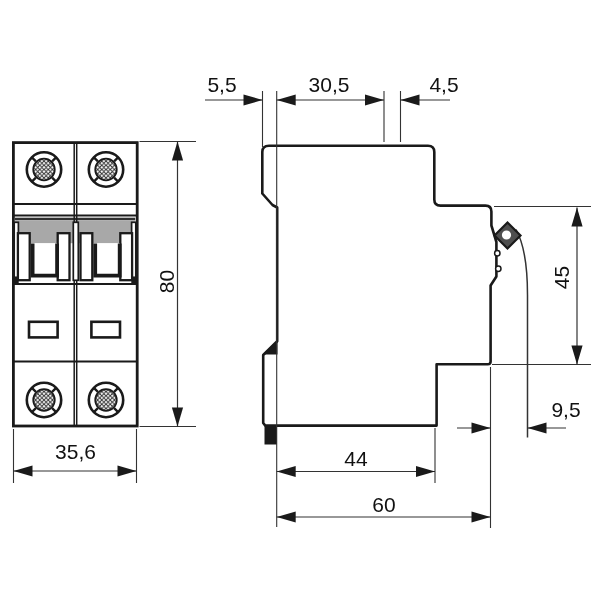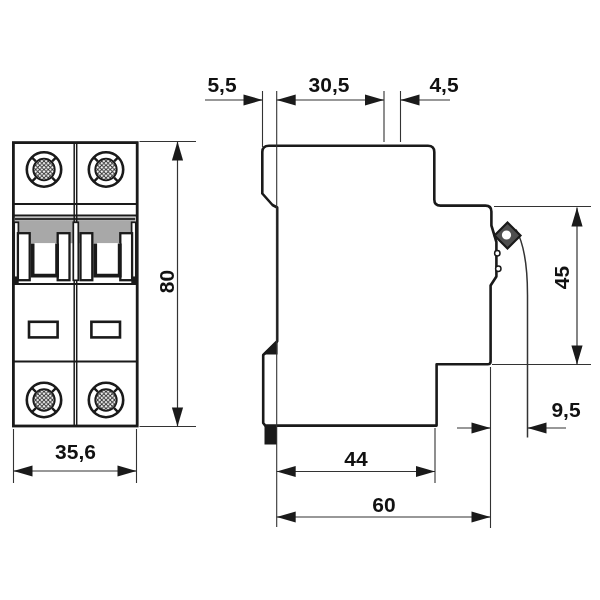--- a/index.html
+++ b/index.html
@@ -1,17 +1,17 @@
 <!DOCTYPE html>
 <html><head>
 <meta charset="utf-8">
 <style>
   html,body{margin:0;padding:0;background:#ffffff;}
   #stage{position:relative;width:600px;height:600px;background:#ffffff;overflow:hidden;
-         font-family:"Liberation Sans", sans-serif;font-weight:bold;}
+         font-family:"Liberation Sans", sans-serif;}
   svg{position:absolute;left:0;top:0;}
   text{font-family:"Liberation Sans", sans-serif;font-size:21px;fill:#111;}
 </style>
 </head>
 <body>
 
 <div id="stage">
 <svg width="600" height="600" viewBox="0 0 600 600">
   <defs>
     <pattern id="xh" width="4.2" height="4.2" patternUnits="userSpaceOnUse">

